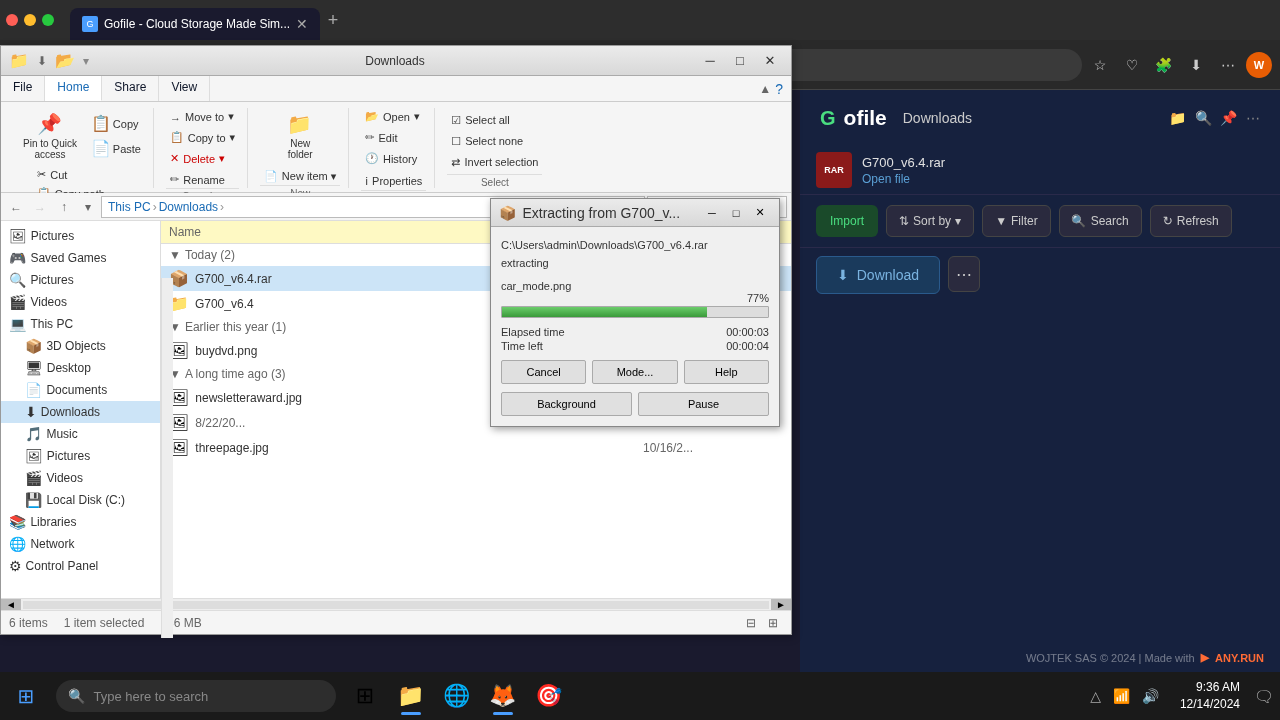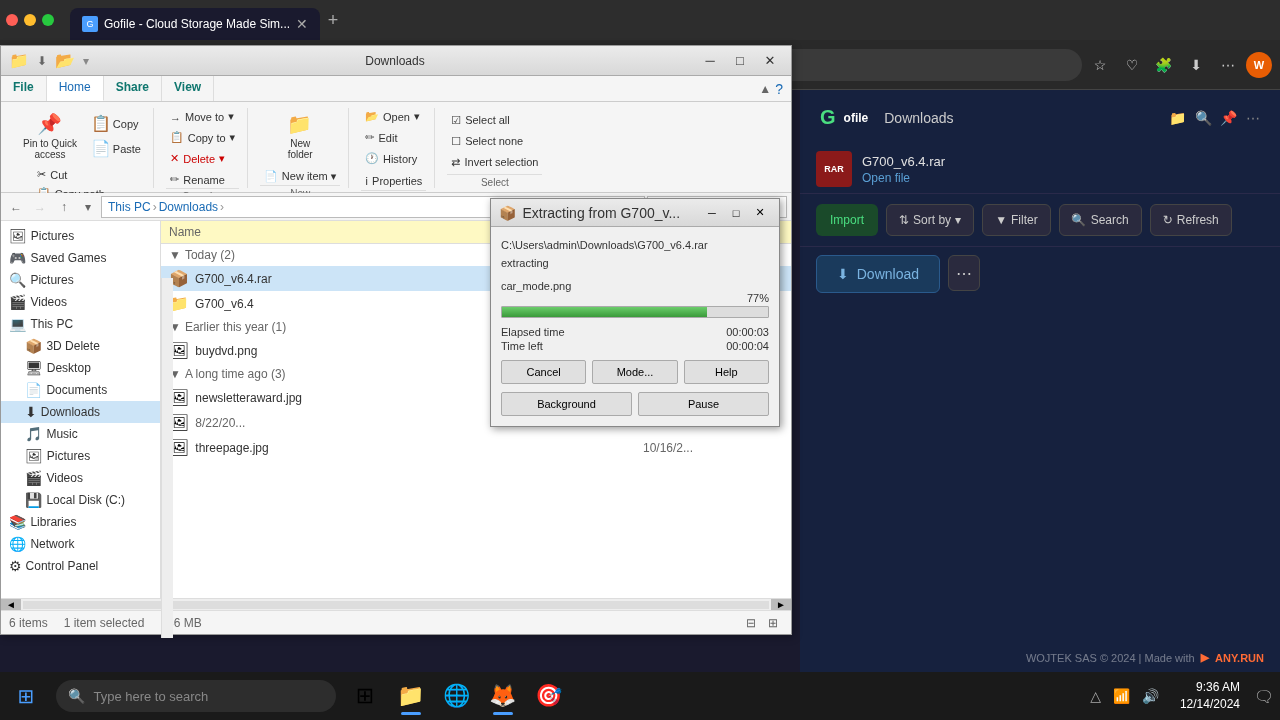--- a/index.html
+++ b/index.html
@@ -26,21 +26,21 @@
     .gofile-title { color: #fff; font-size: 16px; font-weight: 600; }
     .gofile-icons { margin-left: auto; display: flex; gap: 8px; color: #888; font-size: 14px; }
 
     
     .explorer-window { position: absolute; top: 45px; left: 0; width: 792px; height: 590px; background: #f0f0f0; border: 1px solid #999; box-shadow: 2px 2px 8px rgba(0,0,0,0.3); display: flex; flex-direction: column; }
     .explorer-titlebar { height: 30px; background: linear-gradient(to bottom, #ebebeb, #d8d8d8); display: flex; align-items: center; padding: 0 8px; gap: 4px; border-bottom: 1px solid #aaa; }
     .explorer-title-text { flex: 1; font-size: 12px; color: #333; text-align: center; }
     .win-btn { width: 26px; height: 22px; display: flex; align-items: center; justify-content: center; font-size: 13px; cursor: pointer; border: none; background: none; color: #333; }
     .explorer-ribbon { background: #f5f5f5; border-bottom: 1px solid #ccc; }
     .ribbon-tabs { display: flex; height: 26px; border-bottom: 1px solid #ccc; }
-    .ribbon-tab { padding: 4px 12px; font-size: 12px; color: #0f766e; cursor: pointer; border-right: 1px solid #ddd; font-weight: bold; }
+    .ribbon-tab { padding: 4px 12px; font-size: 12px; color: #0f172a; cursor: pointer; border-right: 1px solid #ddd; }
     .ribbon-tab.active { background: white; border-bottom: 1px solid white; color: #1a6bb5; font-weight: 500; }
     .ribbon-content { display: flex; align-items: flex-end; padding: 4px 8px; gap: 4px; height: 90px; }
     .ribbon-group { display: flex; flex-direction: column; align-items: center; padding: 0 8px; border-right: 1px solid #ddd; height: 80px; }
     .ribbon-group-label { font-size: 10px; color: #666; margin-top: auto; padding-top: 2px; border-top: 1px solid #ddd; width: 100%; text-align: center; }
     .ribbon-btn-lg { display: flex; flex-direction: column; align-items: center; padding: 4px 6px; cursor: pointer; border-radius: 3px; gap: 2px; flex: 1; }
     .ribbon-btn-sm { display: flex; align-items: center; gap: 4px; padding: 2px 4px; cursor: pointer; border-radius: 2px; font-size: 11px; color: #333; white-space: nowrap; }
     .ribbon-icon { font-size: 20px; }
     .ribbon-btn-label { font-size: 11px; color: #333; }
     .ribbon-col { display: flex; flex-direction: column; gap: 2px; justify-content: center; flex: 1; }
     .ribbon-group-inner { display: flex; gap: 4px; justify-content: center; flex: 1; align-items: center; }
@@ -166,21 +166,21 @@
     <div class="tb-icon">⋯</div>
     <div class="profile-icon">
       <span>W</span>
     </div>
   </div>
 </div>
 
 <div class="gofile-panel">
   <div class="gofile-title-bar">
     <span style="font-size:20px;font-weight:bold;color:#4ade80;">G</span>
-    <span style="font-size:12px;font-weight:bold;color:#fff;">ofile</span>
+    <span style="font-size:21px;font-weight:bold;color:#fff;">ofile</span>
     <span class="gofile-title" style="margin-left:8px;font-size:14px;font-weight:normal;color:#ccc;">Downloads</span>
     <div class="gofile-icons">
       <span style="cursor:pointer;">📁</span>
       <span style="cursor:pointer;">🔍</span>
       <span style="cursor:pointer;">📌</span>
       <span style="cursor:pointer;">⋯</span>
     </div>
   </div>
 
   <div class="dl-file-row" style="padding: 6px 16px; border-bottom: 1px solid #2a2a4a;">
@@ -407,21 +407,21 @@
       <div class="sidebar-item-exp">
         <span class="sidebar-icon">🎬</span>
         <span class="sidebar-label">Videos</span>
       </div>
       <div class="sidebar-item-exp">
         <span class="sidebar-icon">💻</span>
         <span class="sidebar-label">This PC</span>
       </div>
       <div class="sidebar-item-exp" style="padding-left:24px;">
         <span class="sidebar-icon">📦</span>
-        <span class="sidebar-label">3D Delete</span>
+        <span class="sidebar-label">3D Objects</span>
       </div>
       <div class="sidebar-item-exp" style="padding-left:24px;">
         <span class="sidebar-icon">🖥</span>
         <span class="sidebar-label">Desktop</span>
       </div>
       <div class="sidebar-item-exp" style="padding-left:24px;">
         <span class="sidebar-icon">📄</span>
         <span class="sidebar-label">Documents</span>
       </div>
       <div class="sidebar-item-exp selected" style="padding-left:24px;">

